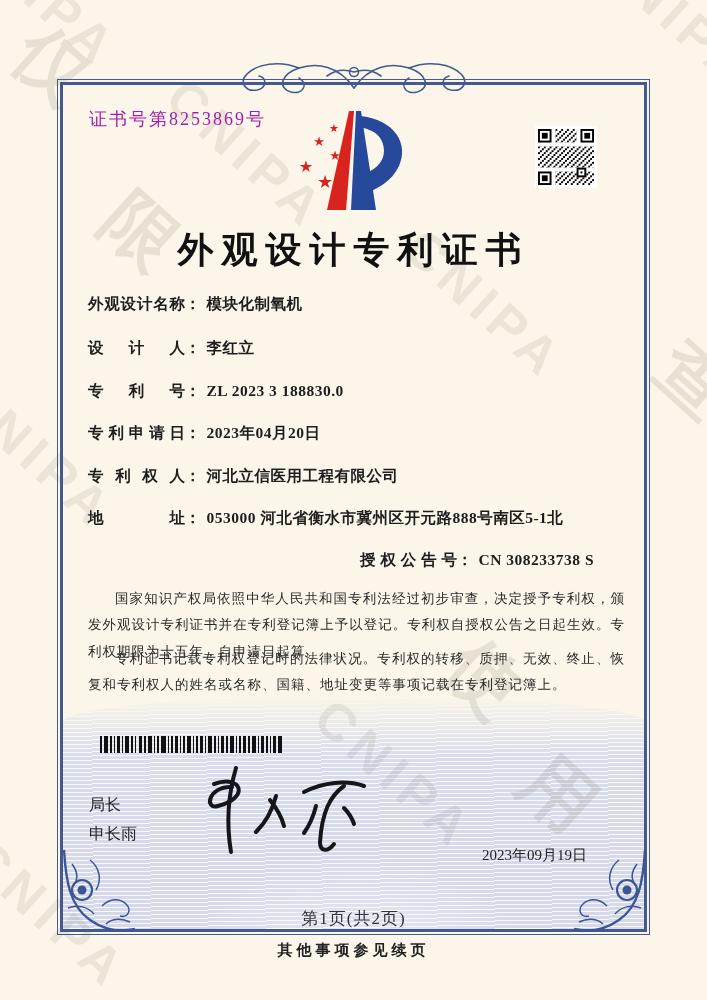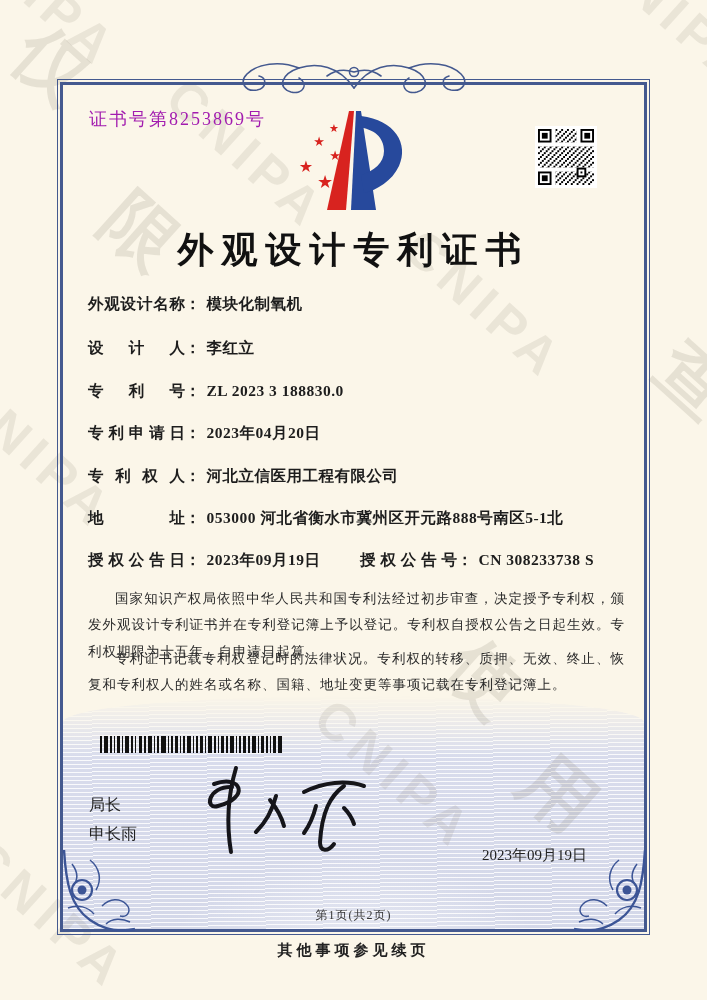--- a/index.html
+++ b/index.html
@@ -83,21 +83,21 @@
   .p1{top:586px;} .p2{top:646px;}
 
   
   .barcode{position:absolute;left:100px;top:736px;z-index:5;}
   .signer{position:absolute;left:89px;z-index:5;font-family:"Liberation Sans","DejaVu Sans",sans-serif;
     font-size:16px;color:#222;}
   .signer-title{top:795px;} .signer-name{top:824px;}
   .signature{position:absolute;left:198px;top:760px;z-index:5;}
   .issue-date{position:absolute;left:482px;top:846px;z-index:5;font-size:15px;color:#222;}
   .page-info{position:absolute;left:0;top:907px;width:100%;text-align:center;z-index:5;
-    font-size:12px;letter-spacing:1px;color:#333;}
+    font-size:17px;letter-spacing:1px;color:#333;}
   .footer-note{position:absolute;left:0;top:941px;width:100%;text-align:center;z-index:5;
     font-size:15px;letter-spacing:4px;color:#222;font-weight:bold;}
 </style>
 </head>
 <body>
 
 <span class="wm cn wm-a">仅</span>
 <span class="wm cn wm-b">限</span>
 <span class="wm en wm-c">CNIPA</span>
 <span class="wm en wm-d">CNIPA</span>
@@ -204,23 +204,20 @@
 <div class="field-row fr3">
   <span class="flabel">专利申请日</span><span class="fcolon">：</span><span class="fvalue">2023年04月20日</span>
 </div>
 <div class="field-row fr4">
   <span class="flabel">专利权人</span><span class="fcolon">：</span><span class="fvalue">河北立信医用工程有限公司</span>
 </div>
 <div class="field-row fr5">
   <span class="flabel">地址</span><span class="fcolon">：</span><span class="fvalue">053000 河北省衡水市冀州区开元路888号南区5-1北</span>
 </div>
 <div class="field-row fr6">
-  <span>
-    <span class="flabel">授权公告日</span><span class="fcolon">：</span><span class="fvalue">2023年09月19日</span>
-  </span>
   <span class="grant-no">
     <span class="flabel">授权公告号</span><span class="fcolon">：</span><span class="fvalue">CN 308233738 S</span>
   </span>
 </div>
 
 <div class="legal p1">国家知识产权局依照中华人民共和国专利法经过初步审查，决定授予专利权，颁发外观设计专利证书并在专利登记簿上予以登记。专利权自授权公告之日起生效。专利权期限为十五年，自申请日起算。</div>
 <div class="legal p2">专利证书记载专利权登记时的法律状况。专利权的转移、质押、无效、终止、恢复和专利权人的姓名或名称、国籍、地址变更等事项记载在专利登记簿上。</div>
 
 <svg class="barcode" width="182" height="17" viewBox="0 0 182 17">
   <g fill="#111">

